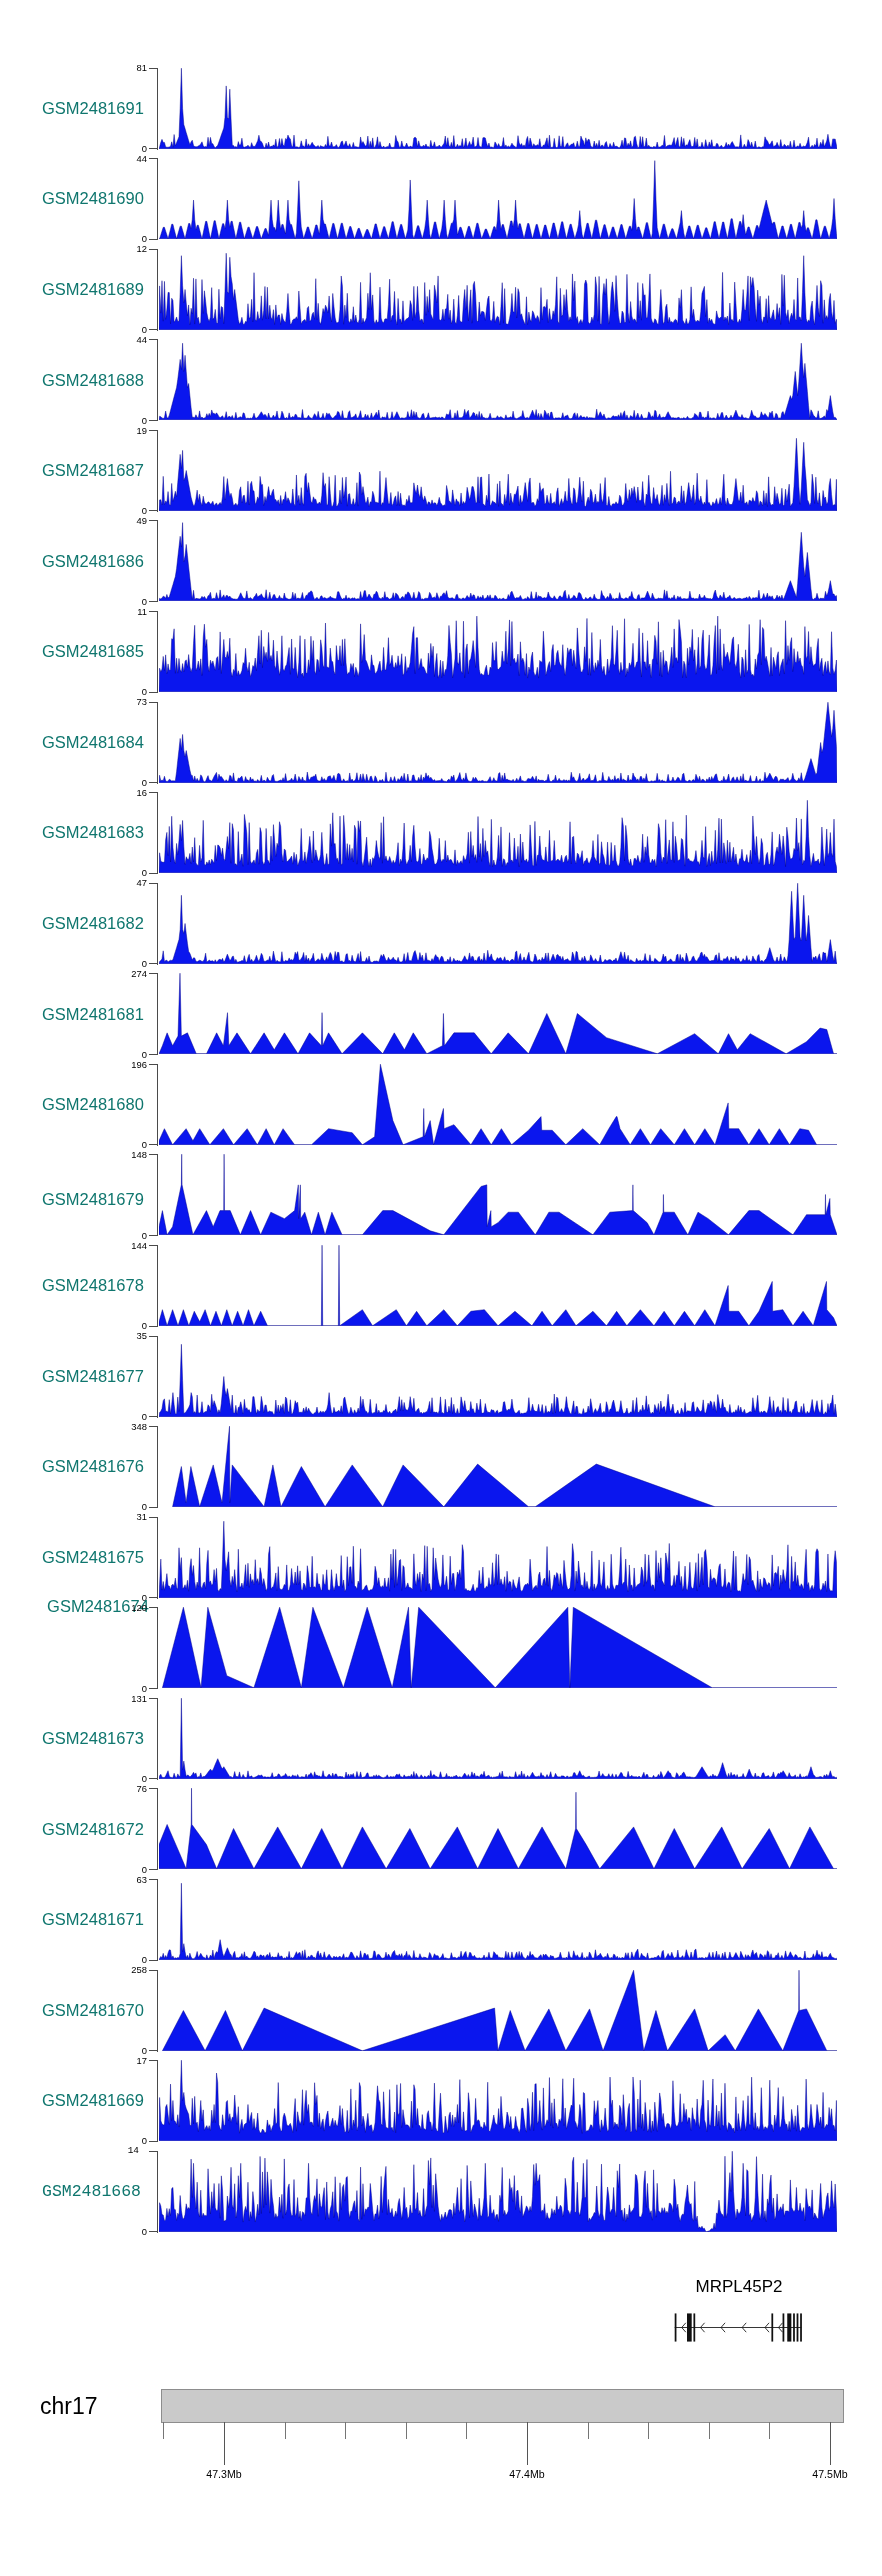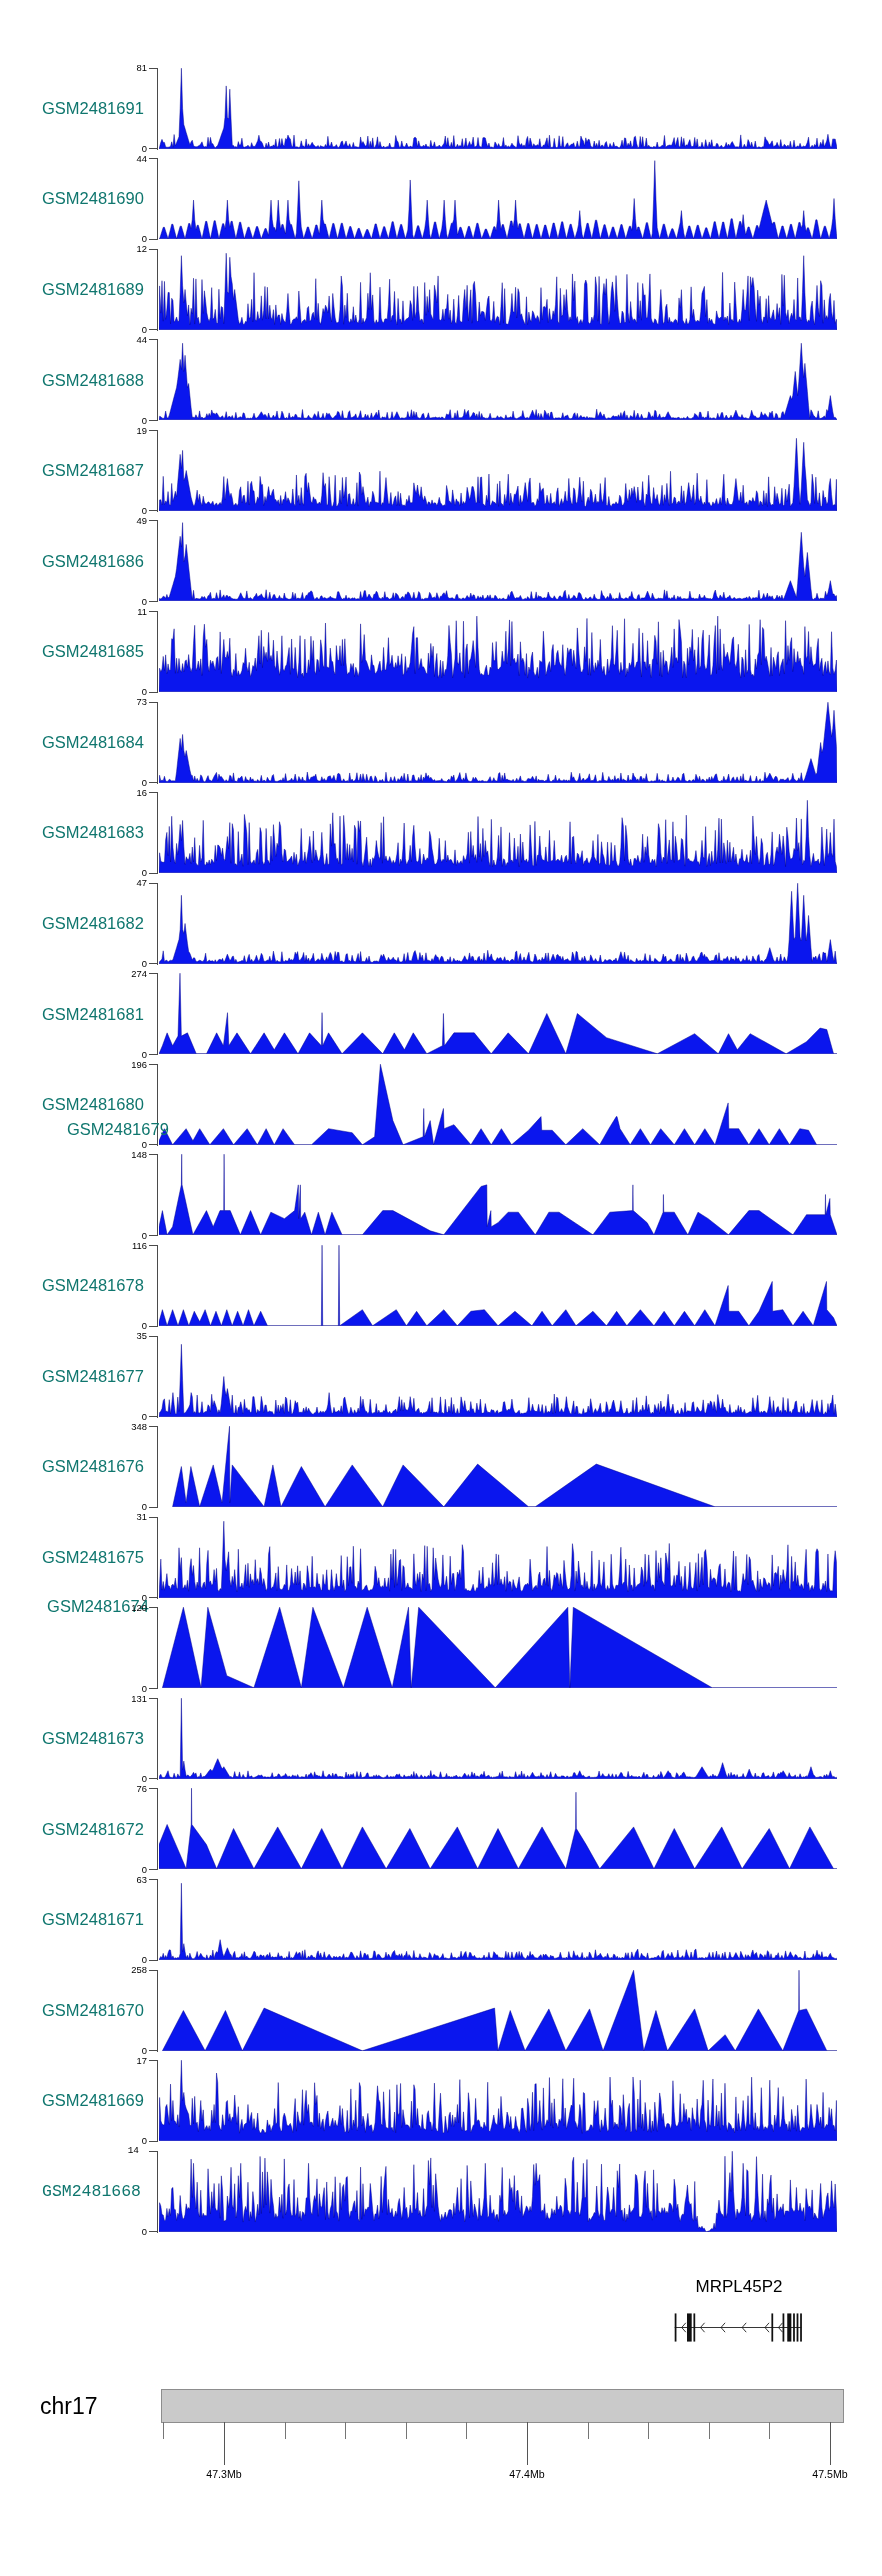--- a/index.html
+++ b/index.html
@@ -148,33 +148,33 @@
         <div class="ymax-label" style="left: 120px; top: 1059px;">196</div>
         <div class="yzero-label" style="left: 120px; top: 1139px;">0</div>
         <div class="axis-v" style="left: 157px; top: 1064px; height: 82px;"></div>
         <div class="tick-h" style="left: 149px; top: 1064px;"></div>
         <div class="tick-h" style="left: 149px; top: 1144px;"></div>
         <svg width="678" height="81" class="signal-svg" style="left: 159px; top: 1064px;" viewBox="0 0 1153 137">
           <polygon points="0.0,137.0 0.0,130.2 9.2,109.6 23.1,137.0 46.1,109.6 57.7,130.2 69.2,109.6 86.5,137.0 109.5,109.6 126.8,137.0 149.9,109.6 167.2,137.0 182.2,109.6 196.0,137.0 211.0,109.6 230.6,137.0 259.4,137.0 288.3,109.6 328.6,116.5 345.9,137.0 366.7,123.3 376.5,0.0 397.8,95.9 415.1,137.0 449.1,123.3 450.2,75.3 451.4,123.3 461.2,95.9 467.0,137.0 483.7,75.3 484.8,109.6 501.6,102.8 530.4,137.0 547.7,109.6 565.0,137.0 582.3,109.6 599.6,137.0 628.4,112.3 649.7,89.1 650.9,112.3 668.7,112.3 691.8,137.0 720.6,109.6 749.5,137.0 765.0,109.6 777.7,89.1 778.9,89.1 784.0,109.6 801.3,137.0 818.6,109.6 835.9,137.0 853.2,109.6 876.3,137.0 893.6,109.6 910.9,137.0 928.2,109.6 945.5,137.0 967.9,65.8 969.1,109.6 985.8,109.6 1003.1,137.0 1020.4,109.6 1037.7,137.0 1055.0,109.6 1072.3,137.0 1089.6,109.6 1104.6,112.3 1118.4,137.0 1153.0,137.0 1153.0,137.0" fill="#0a16ee" stroke="#00008b" stroke-width="0.8"></polygon>
         </svg>
       </div>
       <div class="track-row" style="top: 0px;">
-        <div class="track-label" style="top: 1120px; margin-left: 25px;">GSM2481679</div>
+        <div class="track-label" style="top: 1190px;">GSM2481679</div>
         <div class="ymax-label" style="left: 120px; top: 1149px;">148</div>
         <div class="yzero-label" style="left: 120px; top: 1230px;">0</div>
         <div class="axis-v" style="left: 157px; top: 1154px; height: 82px;"></div>
         <div class="tick-h" style="left: 149px; top: 1154px;"></div>
         <div class="tick-h" style="left: 149px; top: 1235px;"></div>
         <svg width="678" height="81" class="signal-svg" style="left: 159px; top: 1154px;" viewBox="0 0 1153 137">
           <polygon points="0.0,137.0 0.0,123.3 5.8,95.9 13.8,137.0 23.1,123.3 38.0,52.1 38.6,0.0 39.2,52.1 57.7,137.0 69.2,116.5 80.7,95.9 92.2,123.3 103.8,95.9 110.1,95.9 110.7,0.0 111.3,95.9 121.1,95.9 138.4,137.0 155.7,95.9 172.9,137.0 190.2,98.6 213.3,109.6 230.6,95.9 236.9,52.1 237.5,109.6 240.4,52.1 241.0,109.6 247.9,98.6 259.4,137.0 271.0,98.6 282.5,137.0 294.0,98.6 311.3,137.0 345.9,137.0 380.5,95.9 397.8,95.9 461.2,130.2 484.3,137.0 547.7,54.8 557.5,52.1 558.1,123.3 564.4,95.9 565.0,123.3 576.5,116.5 593.8,98.6 611.1,98.6 639.9,137.0 663.0,98.6 680.3,98.6 737.9,137.0 766.7,98.6 805.4,95.9 805.9,52.1 806.5,95.9 830.2,116.5 841.7,137.0 857.3,98.6 857.8,68.5 858.4,98.6 876.3,98.6 899.3,137.0 916.6,98.6 933.9,109.6 968.5,137.0 1003.1,95.9 1020.4,95.9 1078.1,137.0 1101.1,102.8 1132.8,102.8 1133.4,68.5 1134.0,102.8 1140.9,75.3 1141.5,102.8 1153.0,137.0 1153.0,137.0" fill="#0a16ee" stroke="#00008b" stroke-width="0.8"></polygon>
         </svg>
       </div>
       <div class="track-row" style="top: 0px;">
         <div class="track-label" style="top: 1276px;">GSM2481678</div>
-        <div class="ymax-label" style="left: 120px; top: 1240px;">116</div>
+        <div class="ymax-label" style="left: 120px; top: 1240px;">144</div>
         <div class="yzero-label" style="left: 120px; top: 1320px;">0</div>
         <div class="axis-v" style="left: 157px; top: 1245px; height: 82px;"></div>
         <div class="tick-h" style="left: 149px; top: 1245px;"></div>
         <div class="tick-h" style="left: 149px; top: 1326px;"></div>
         <svg width="678" height="81" class="signal-svg" style="left: 159px; top: 1245px;" viewBox="0 0 1153 137">
           <polygon points="0.0,137.0 0.0,130.2 5.8,109.6 13.8,137.0 23.1,109.6 32.3,137.0 41.5,109.6 50.7,137.0 60.0,112.3 69.2,130.2 78.4,109.6 87.6,137.0 96.9,112.3 106.1,137.0 115.3,109.6 124.5,137.0 133.7,112.3 143.0,137.0 152.2,109.6 161.4,137.0 172.9,112.3 184.5,137.0 276.1,137.0 277.3,0.0 278.4,137.0 305.0,137.0 306.1,0.0 307.3,137.0 345.9,109.6 363.2,137.0 403.5,109.6 420.8,137.0 438.1,112.3 455.4,137.0 484.3,109.6 507.3,137.0 530.4,112.3 553.4,109.6 576.5,137.0 605.3,112.3 634.2,137.0 651.4,112.3 668.7,137.0 691.8,109.6 709.1,137.0 737.9,112.3 761.0,137.0 778.3,112.3 795.6,137.0 818.6,109.6 841.7,137.0 859.0,112.3 876.3,137.0 893.6,112.3 910.9,137.0 928.2,109.6 945.5,137.0 967.9,68.5 969.1,112.3 985.8,112.3 1003.1,137.0 1020.4,112.3 1042.9,61.6 1043.5,112.3 1060.8,109.6 1078.1,137.0 1095.3,112.3 1112.6,137.0 1135.1,61.6 1135.7,109.6 1147.2,123.3 1153.0,137.0 1153.0,137.0" fill="#0a16ee" stroke="#00008b" stroke-width="0.8"></polygon>
         </svg>
       </div>
       <div class="track-row" style="top: 0px;">
         <div class="track-label" style="top: 1367px;">GSM2481677</div>

